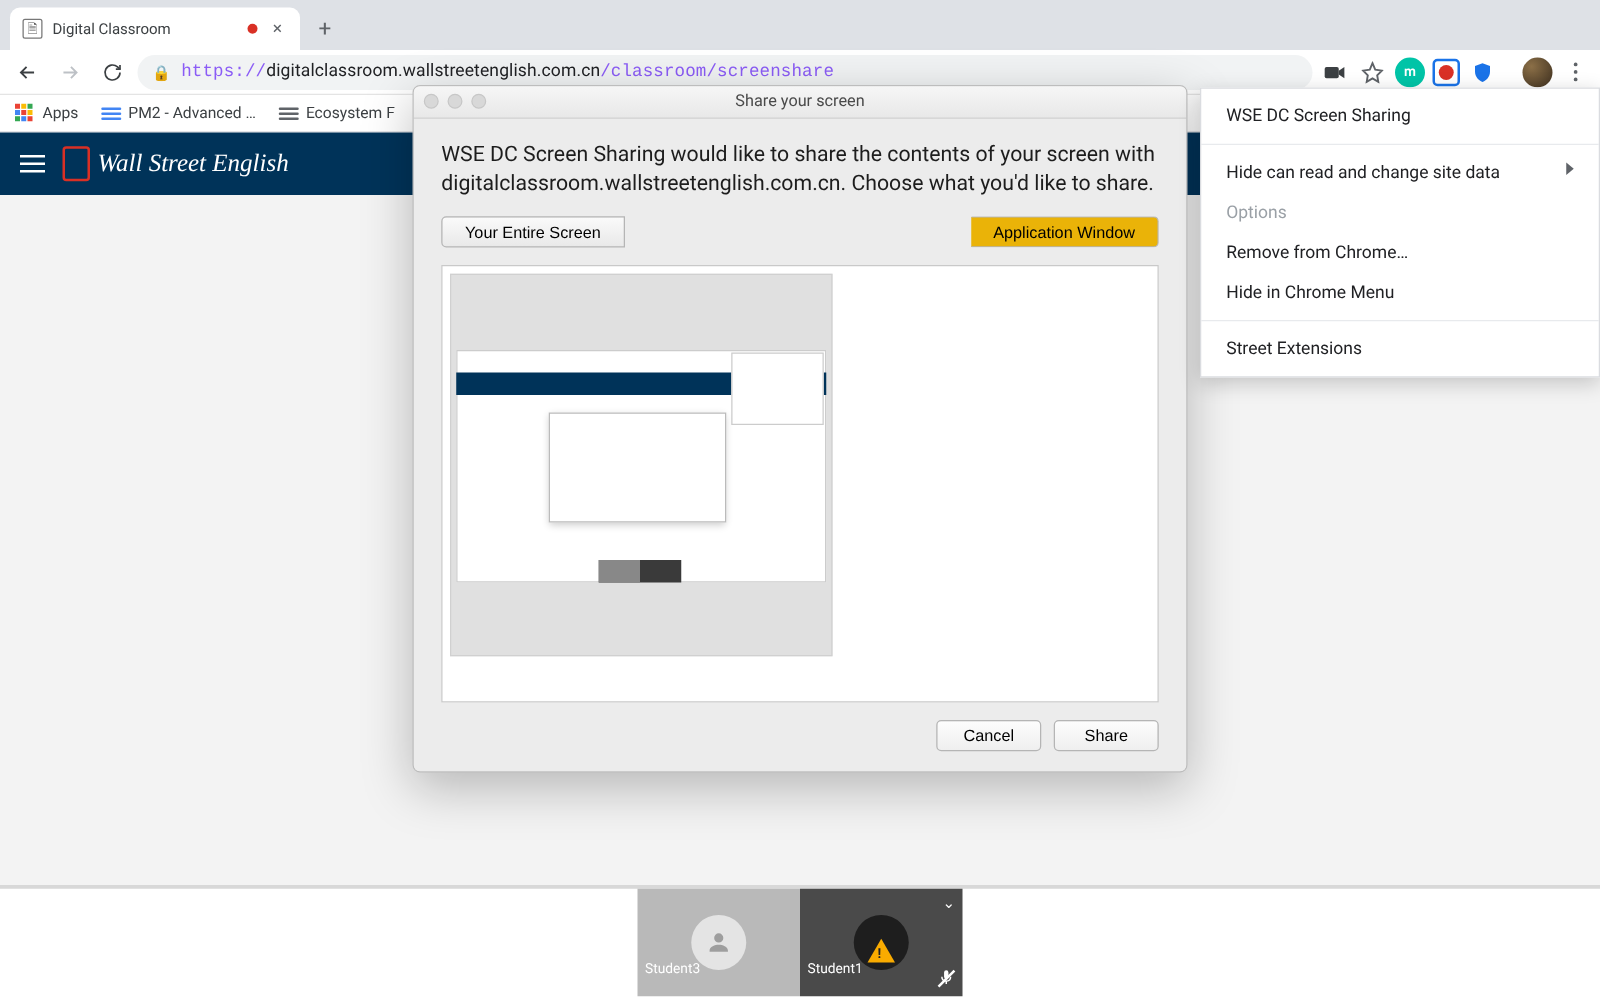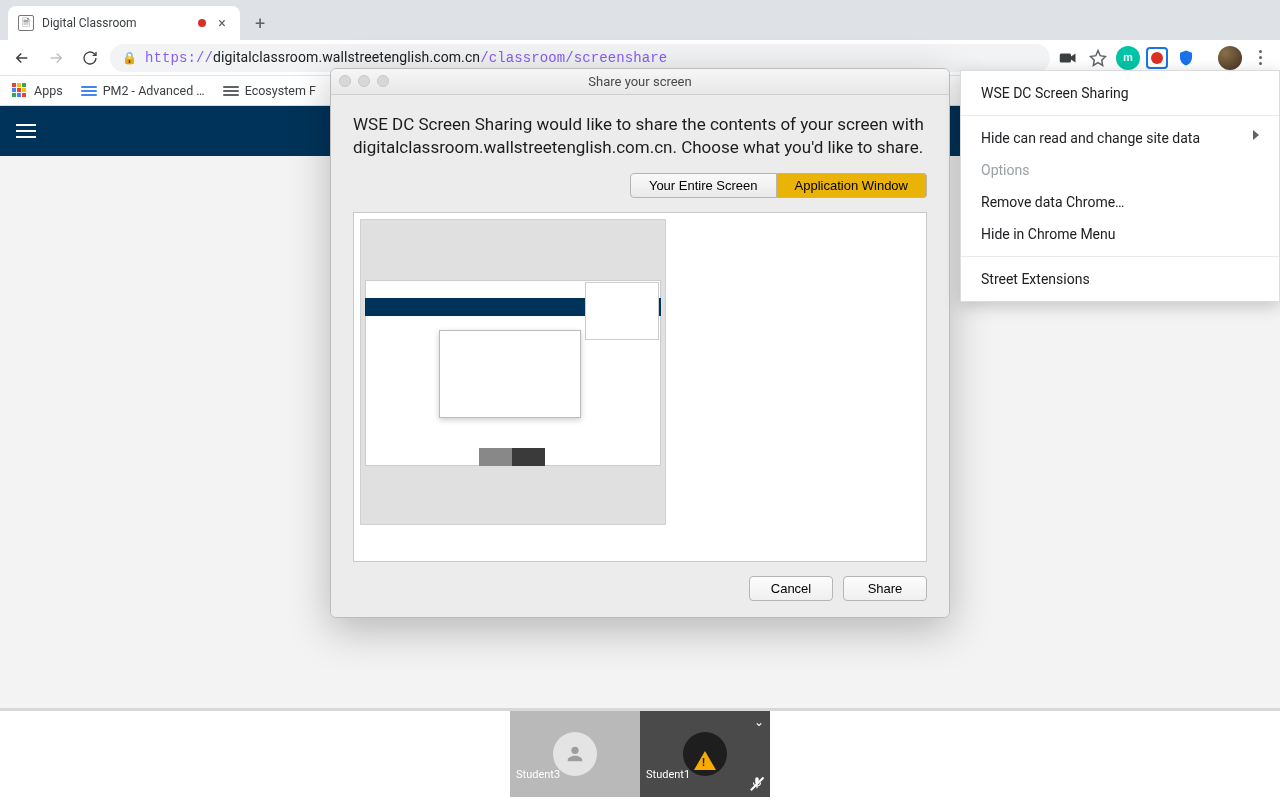--- a/index.html
+++ b/index.html
@@ -52,21 +52,21 @@
   .page-body { position:absolute; top:156px; left:0; right:0; bottom:0; background:#f3f3f3;}
 
   
   .dialog { position:absolute; left:330px; top:68px; width:620px; background:#ececec; border:1px solid #bdbdbd; border-radius:6px; box-shadow:0 12px 40px rgba(0,0,0,0.25); overflow:hidden;}
   .dlg-titlebar{ height:26px; display:flex; align-items:center; justify-content:center; position:relative; background:linear-gradient(#f6f6f6,#e8e8e8); border-bottom:1px solid #d0d0d0;}
   .traffic{position:absolute; left:8px; top:6px; display:flex; gap:7px;}
   .traffic span{width:12px;height:12px;border-radius:50%;background:#d8d8d8; border:0.5px solid #c7c7c7;}
   .dlg-title{font-size:13px;color:#4a4a4a;}
   .dlg-body{padding:18px 22px 16px; background:#ececec;}
   .dlg-msg{font-size:17px; color:#1d1d1d; line-height:1.35; margin-bottom:14px;}
-  .seg{display:flex; justify-content:flex-end; margin-bottom:14px;}
+  .seg{display:flex; justify-content:space-between; margin-bottom:14px;}
   .seg-btn{ padding:4px 18px; font-size:13px; border:1px solid #b5b5b5; background:#eab308; cursor:pointer;}
   .seg-btn:first-child{border-radius:4px 0 0 4px;}
   .seg-btn:last-child{border-radius:0 4px 4px 0; border-left:none;}
   .seg-btn.active{ background:linear-gradient(#fafafa,#e9e9e9);}
   .preview-area{ background:#fff; border:1px solid #c9c9c9; height:350px; padding:6px; display:flex; align-items:flex-start;}
   .thumb{ width:306px; height:306px; background:#e0e0e0; border:1px solid #d0d0d0; position:relative;}
   .thumb-inner{position:absolute; left:4px; right:4px; top:60px; height:186px; background:#fff; border:1px solid #ccc;}
   .thumb-bar{position:absolute; left:4px; right:4px; top:78px; height:18px; background:#003359;}
   .thumb-dialog{position:absolute; left:78px; top:110px; width:142px; height:88px; background:#fff; border:1px solid #bbb; box-shadow:0 2px 6px rgba(0,0,0,0.2);}
   .thumb-menu{position:absolute; right:6px; top:62px; width:74px; height:58px; background:#fff; border:1px solid #ccc;}
@@ -193,20 +193,24 @@
     <span>Ecosystem F</span>
   </div>
 </div>
 
 <div class="page-header">
   <div class="hamburger">
       <span></span>
       <span></span>
       <span></span>
     </div>
+  <div class="logo">
+    <span class="logo-badge"></span>
+    <span>Wall Street English</span>
+  </div>
 </div>
 
 <div class="page-body"></div>
 
 <div class="dialog">
   <div class="dlg-titlebar">
     <div class="traffic">
         <span></span>
         <span></span>
         <span></span>
@@ -244,21 +248,21 @@
     </div>
   <div class="ctx-sep"></div>
   <div class="ctx-item hover">
       <span>Hide can read and change site data</span>
       <span class="caret-r"></span>
     </div>
   <div class="ctx-item disabled">
       <span>Options</span>
     </div>
   <div class="ctx-item hover">
-      <span>Remove data Chrome…</span>
+      <span>Remove from Chrome…</span>
     </div>
   <div class="ctx-item hover">
       <span>Hide in Chrome Menu</span>
     </div>
   <div class="ctx-sep"></div>
   <div class="ctx-item hover">
       <span>Street Extensions</span>
     </div>
 </div>
 

